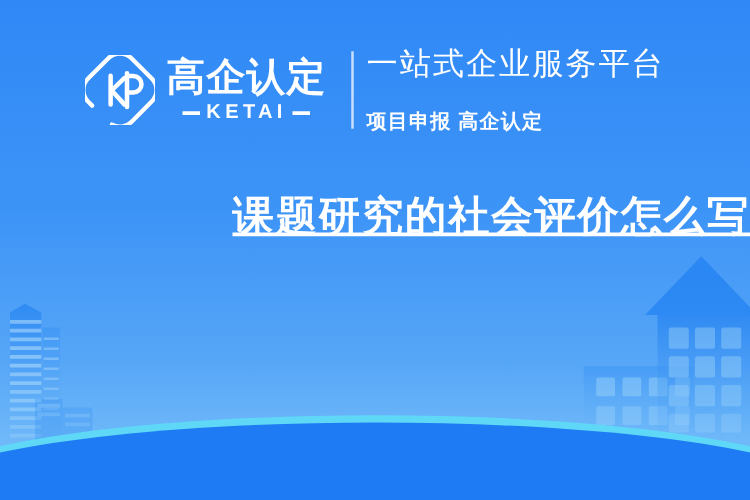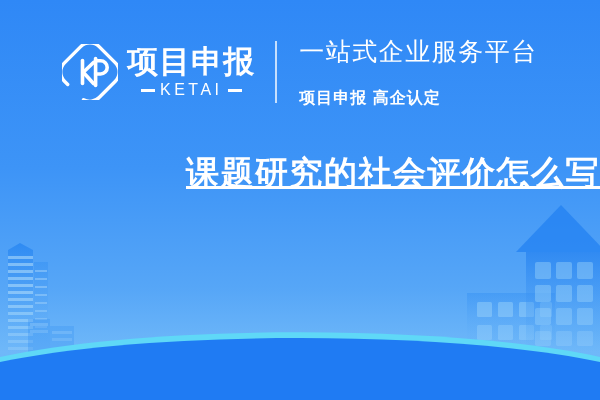--- a/index.html
+++ b/index.html
@@ -90,38 +90,38 @@
   .logo-rule {
     display: block;
     height: 3px;
     width: 14px;
     background: #ffffff;
     flex: none;
   }
   #logo-en {
     color: #ffffff;
     font-size: 16px;
-    font-weight: normal;
+    font-weight: bold;
     letter-spacing: 3.5px;
     line-height: 1;
     white-space: nowrap;
   }
 
   #divider {
     width: 2px;
     height: 62px;
     background: rgba(255,255,255,0.72);
     flex: none;
   }
 
   #tagline-block {
     display: flex;
     flex-direction: column;
     justify-content: center;
-    padding-left: 22px;
+    padding-left: 10px;
   }
 
   #tagline-main {
     color: #ffffff;
     font-size: 25px;
     font-weight: 400;
     letter-spacing: 1.5px;
     line-height: 1.15;
     white-space: nowrap;
   }
@@ -278,21 +278,21 @@
 
         <path d="M20.5 16.5 V39.5" fill="none" stroke="#ffffff" stroke-width="3.6" stroke-linecap="round"></path>
         <path d="M31.5 18.5 L20.8 28.8" fill="none" stroke="#ffffff" stroke-width="3.6" stroke-linecap="round"></path>
         <path d="M21.2 28.2 L31.5 39.5" fill="none" stroke="#ffffff" stroke-width="3.6" stroke-linecap="round"></path>
 
         <path d="M33.6 14.5 V41.5" fill="none" stroke="#ffffff" stroke-width="3.6" stroke-linecap="round"></path>
         <path d="M33.6 16.8 h5.0 a6.6 6.6 0 0 1 0 13.2 h-5.0" fill="none" stroke="#ffffff" stroke-width="3.6" stroke-linecap="round" stroke-linejoin="round"></path>
       </svg>
 
       <div id="logo-word">
-        <div id="logo-cn">项目申报</div>
+        <div id="logo-cn">高企认定</div>
         <div id="logo-en-row">
           <span class="logo-rule"></span>
           <span id="logo-en">KETAI</span>
           <span class="logo-rule"></span>
         </div>
       </div>
     </div>
 
     <div id="divider"></div>
 

